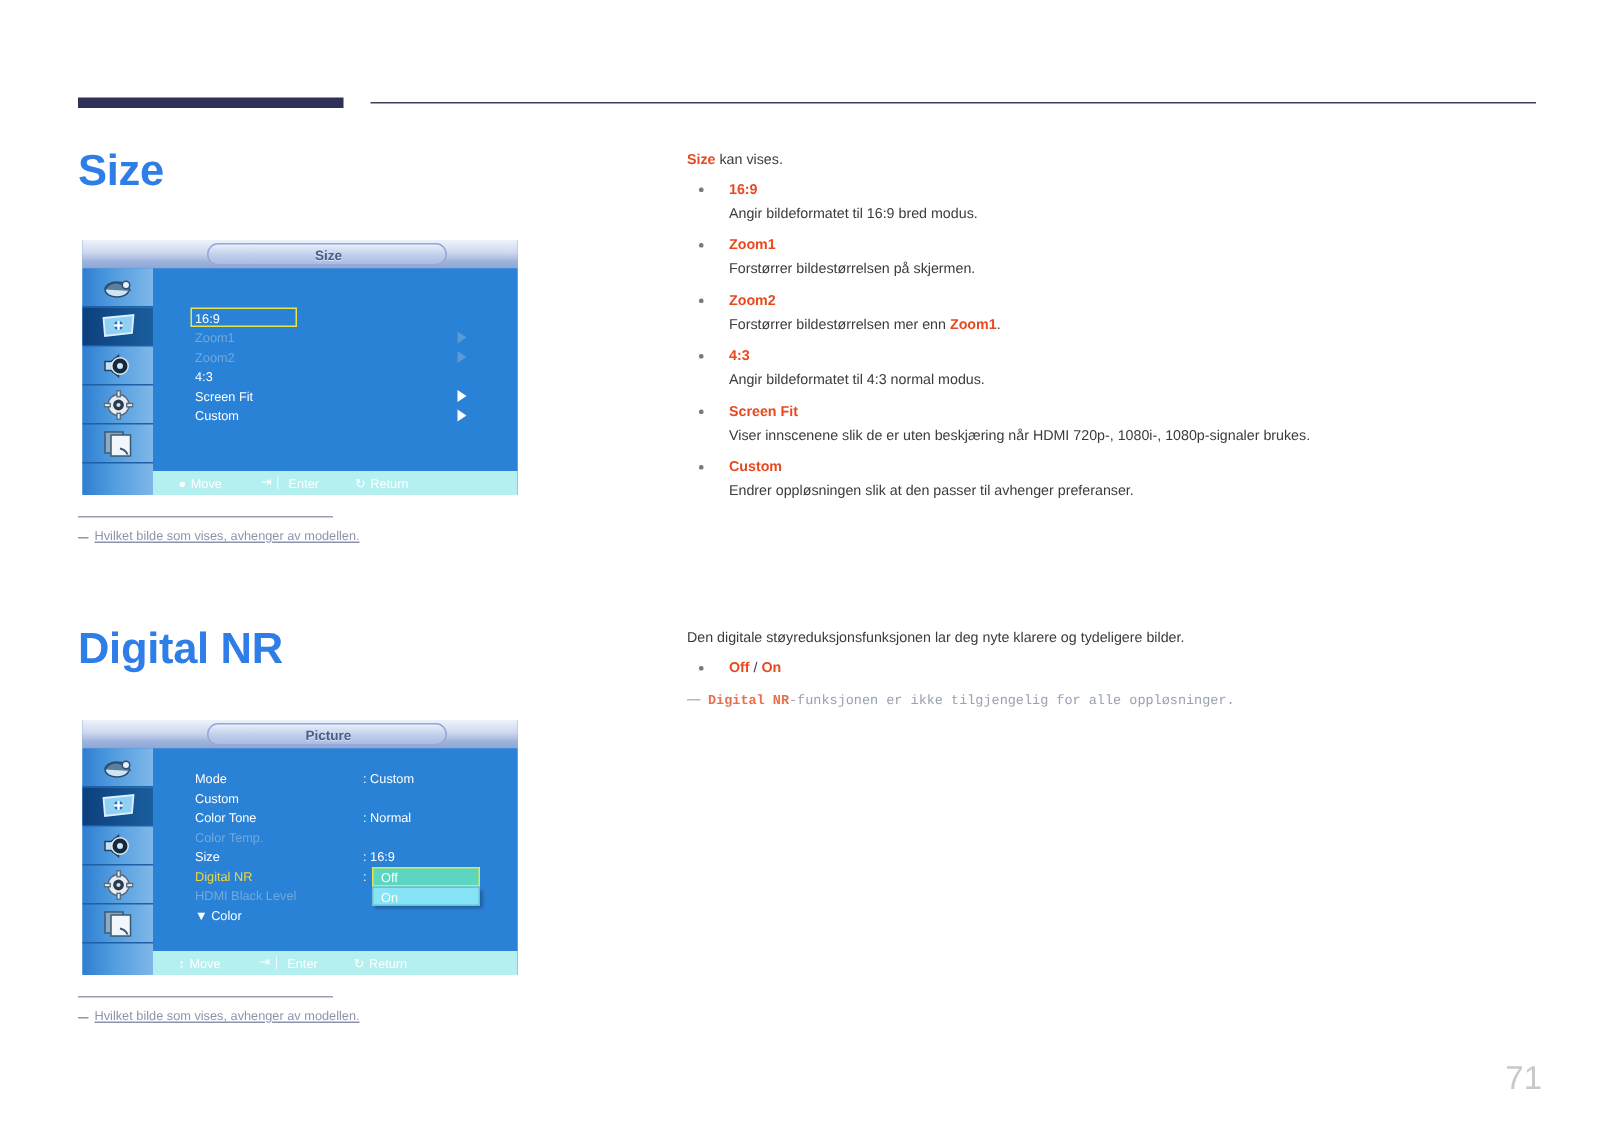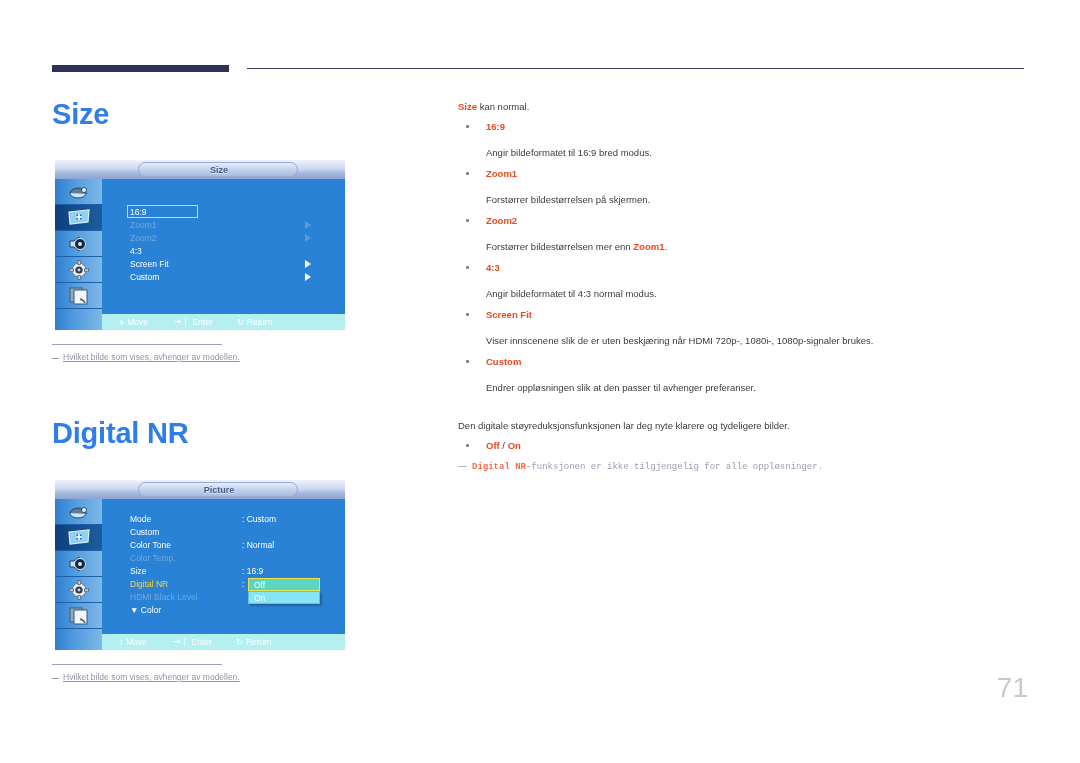--- a/index.html
+++ b/index.html
@@ -159,37 +159,37 @@
   .bdot{
     position:absolute;left:8px;top:5px;width:2.5px;height:2.5px;
     background:#7a7a7a;border-radius:50%;
   }
   .bterm{
     font-size:9.5px;font-weight:bold;color:#e8491f;line-height:13px;
     margin:0;
   }
   .bterm .sep{color:#3b3b3b;font-weight:normal;}
   .bdesc{
-    font-size:9.5px;color:#3b3b3b;line-height:15px;margin:12px 0 0 0;
+    font-size:9.5px;color:#3b3b3b;line-height:15px;margin:2px 0 0 0;
   }
   .bdesc .kw{color:#e8491f;font-weight:bold;}
 
   .note{
     position:relative;padding-left:14px;margin-top:8px;
     font-size:9px;color:#9aa0b2;line-height:14px;font-family:Liberation Mono, monospace;
   }
   .note .ndash{
     position:absolute;left:0;top:6px;width:9px;height:1px;background:#b5b9c6;
   }
   .note .kw{color:#e8704f;font-weight:bold;}
 
   
   .pageno{
-    position:absolute;right:52px;top:672px;
-    font-size:28px;color:#c9c9c9;
+    position:absolute;right:52px;top:706px;
+    font-size:22px;color:#c9c9c9;
   }
 </style>
 </head>
 <body>
 
 <div class="page">
 
   <div class="hdr-thick"></div>
   <div class="hdr-thin"></div>
 
@@ -294,21 +294,21 @@
       </span>
     </div>
   </div>
 
   <div class="fn-rule" id="fn1-rule"></div>
   <div class="fn-dash" id="fn1-dash"></div>
   <div class="fn-text" id="fn1-text">Hvilket bilde som vises, avhenger av modellen.</div>
 
   <div class="rcol" id="rcol-size">
     <p class="lead">
-      <span class="kw">Size</span><span> kan normal.</span>
+      <span class="kw">Size</span><span> kan vises.</span>
     </p>
 
     <div class="bullet-row">
       <span class="bdot"></span>
       <p class="bterm">16:9</p>
       <p class="bdesc">Angir bildeformatet til 16:9 bred modus.</p>
     </div>
 
     <div class="bullet-row">
       <span class="bdot"></span>

